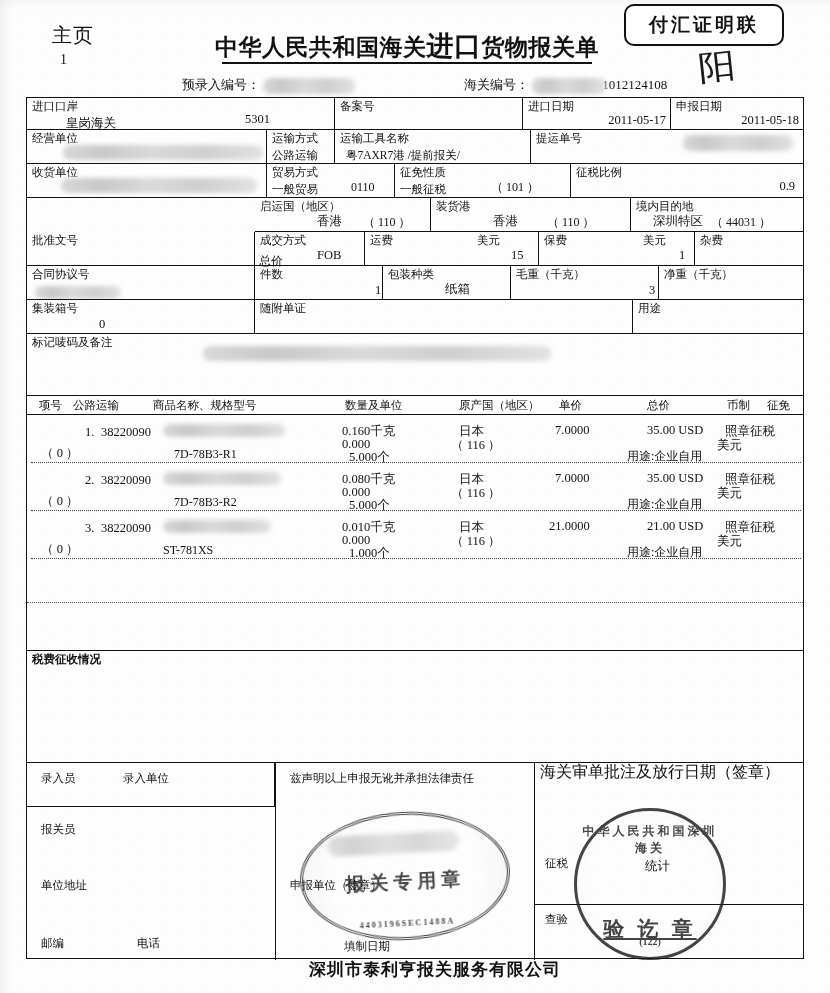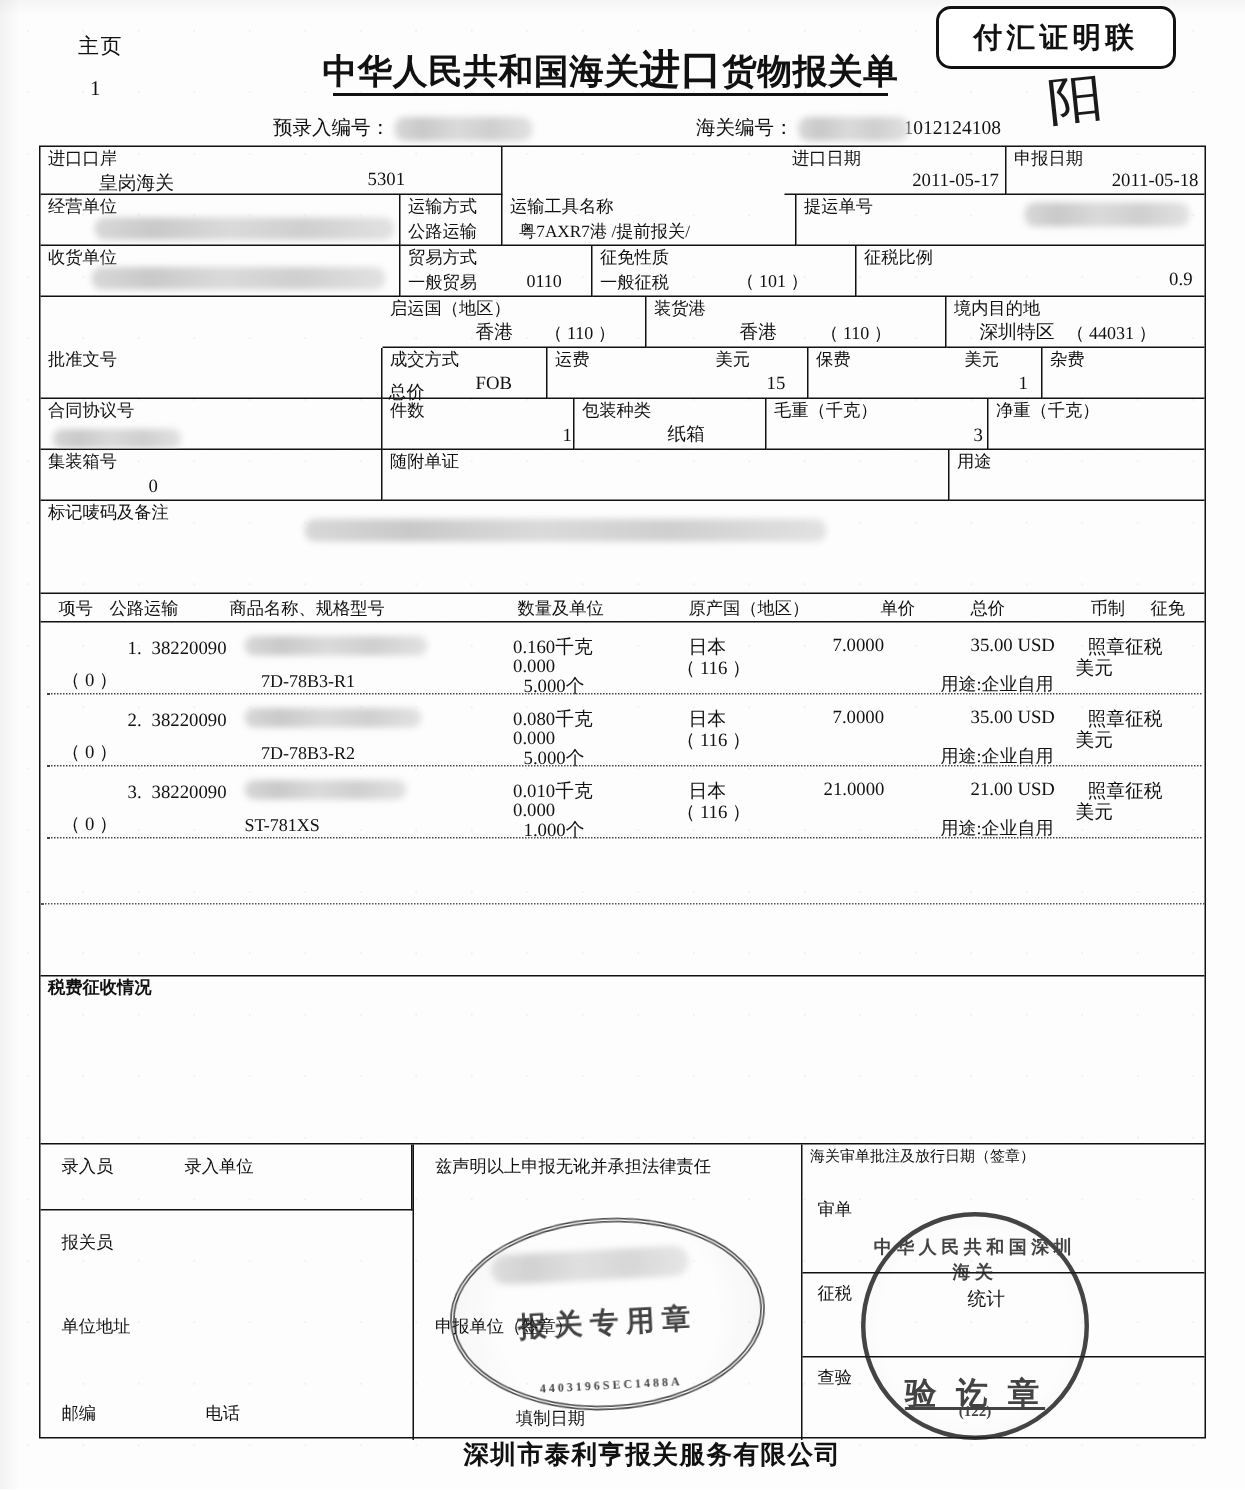--- a/index.html
+++ b/index.html
@@ -29,21 +29,21 @@
     background-image:
       radial-gradient(rgba(0,0,0,.10) 0.6px, transparent 0.7px),
       radial-gradient(rgba(0,0,0,.07) 0.5px, transparent 0.6px);
     background-size: 37px 41px, 23px 19px;
     background-position: 0 0, 11px 7px;
   }
   
   #masthead { position:absolute; left:0; top:0; width:830px; height:96px; }
   #page-label {
     position:absolute; left:52px; top:22px;
-    font-size:14px; letter-spacing:1px;font-family:Liberation Mono, monospace;
+    font-size:20px; letter-spacing:1px;font-family:Liberation Mono, monospace;
   }
   #page-number {
     position:absolute; left:60px; top:52px; font-size:14px;
   }
   #doc-title {
     position:absolute; left:215px; top:28px; width:390px;
     font-size:23px; font-weight:700; letter-spacing:0.5px;
     white-space:nowrap;
   }
   #doc-title .big { font-size:27px; font-weight:800; }
@@ -196,20 +196,24 @@
 </div>
 
 <div id="form">
 
   <div class="cell" style="left:0;top:0;width:308px;height:32px">
     <span class="lbl">进口口岸</span>
     <span class="val ind">皇岗海关</span>
     <span class="val" style="position:absolute;left:218px;top:14px">5301</span>
   </div>
 
+  <div class="cell" style="left:308px;top:0;width:188px;height:32px">
+    <span class="lbl">备案号</span>
+    <span class="val"></span>
+  </div>
 
   <div class="cell" style="left:496px;top:0;width:148px;height:32px">
     <span class="lbl">进口日期</span>
     <span class="val r" style="display:block">2011-05-17</span>
   </div>
 
   <div class="cell nr" style="left:644px;top:0;width:132px;height:32px">
     <span class="lbl">申报日期</span>
     <span class="val r" style="display:block">2011-05-18</span>
   </div>
@@ -350,21 +354,21 @@
   </div>
 
   <div id="items">
 
     <div id="items-head">
       <span class="h" style="left:12px">项号</span>
       <span class="h" style="left:46px">公路运输</span>
       <span class="h" style="left:126px">商品名称、规格型号</span>
       <span class="h" style="left:318px">数量及单位</span>
       <span class="h" style="left:432px">原产国（地区）</span>
-      <span class="h" style="left:560px">单价</span>
+      <span class="h" style="left:532px">单价</span>
       <span class="h" style="left:620px">总价</span>
       <span class="h" style="left:700px">币制</span>
       <span class="h" style="left:740px">征免</span>
     </div>
 
     <div class="item-row" style="top:19px">
       <span style="left:58px;top:10px">1.</span>
       <span style="left:74px;top:10px">38220090</span>
       <span style="left:14px;top:30px">（  0  ）</span>
       <span class="redact" style="left:136px;top:9px;width:122px;height:13px"></span>
@@ -443,25 +447,21 @@
 
   <div style="position:absolute;left:248px;top:665px;width:1px;height:197px;background:#111"></div>
 
   <div class="cell nb" style="left:249px;top:665px;width:259px;height:197px">
     <span class="lbl" style="position:absolute;left:14px;top:9px;font-size:11.5px">兹声明以上申报无讹并承担法律责任</span>
     <span class="lbl" style="position:absolute;left:14px;top:116px;font-size:11.5px">申报单位（签章）</span>
     <span class="lbl" style="position:absolute;left:68px;top:177px;font-size:11.5px">填制日期</span>
   </div>
 
   <div class="cell nr nb" style="left:508px;top:665px;width:268px;height:30px">
-    <span class="lbl" style="font-size:10px">海关审单批注及放行日期（签章）</span>
-  </div>
-  <div class="cell nr" style="left:508px;top:695px;width:268px;height:56px">
-    <span class="lbl" style="position:absolute;left:10px;top:8px">审单</span>
-    <span class="val"></span>
+    <span class="lbl" style="font-size:16px">海关审单批注及放行日期（签章）</span>
   </div>
   <div class="cell nr" style="left:508px;top:751px;width:268px;height:56px">
     <span class="lbl" style="position:absolute;left:10px;top:8px">征税</span>
     <span class="val" style="position:absolute;left:110px;top:10px">统计</span>
   </div>
   <div class="cell nr nb" style="left:508px;top:807px;width:268px;height:55px">
     <span class="lbl" style="position:absolute;left:10px;top:8px">查验</span>
     <span class="val"></span>
   </div>
 </div>

